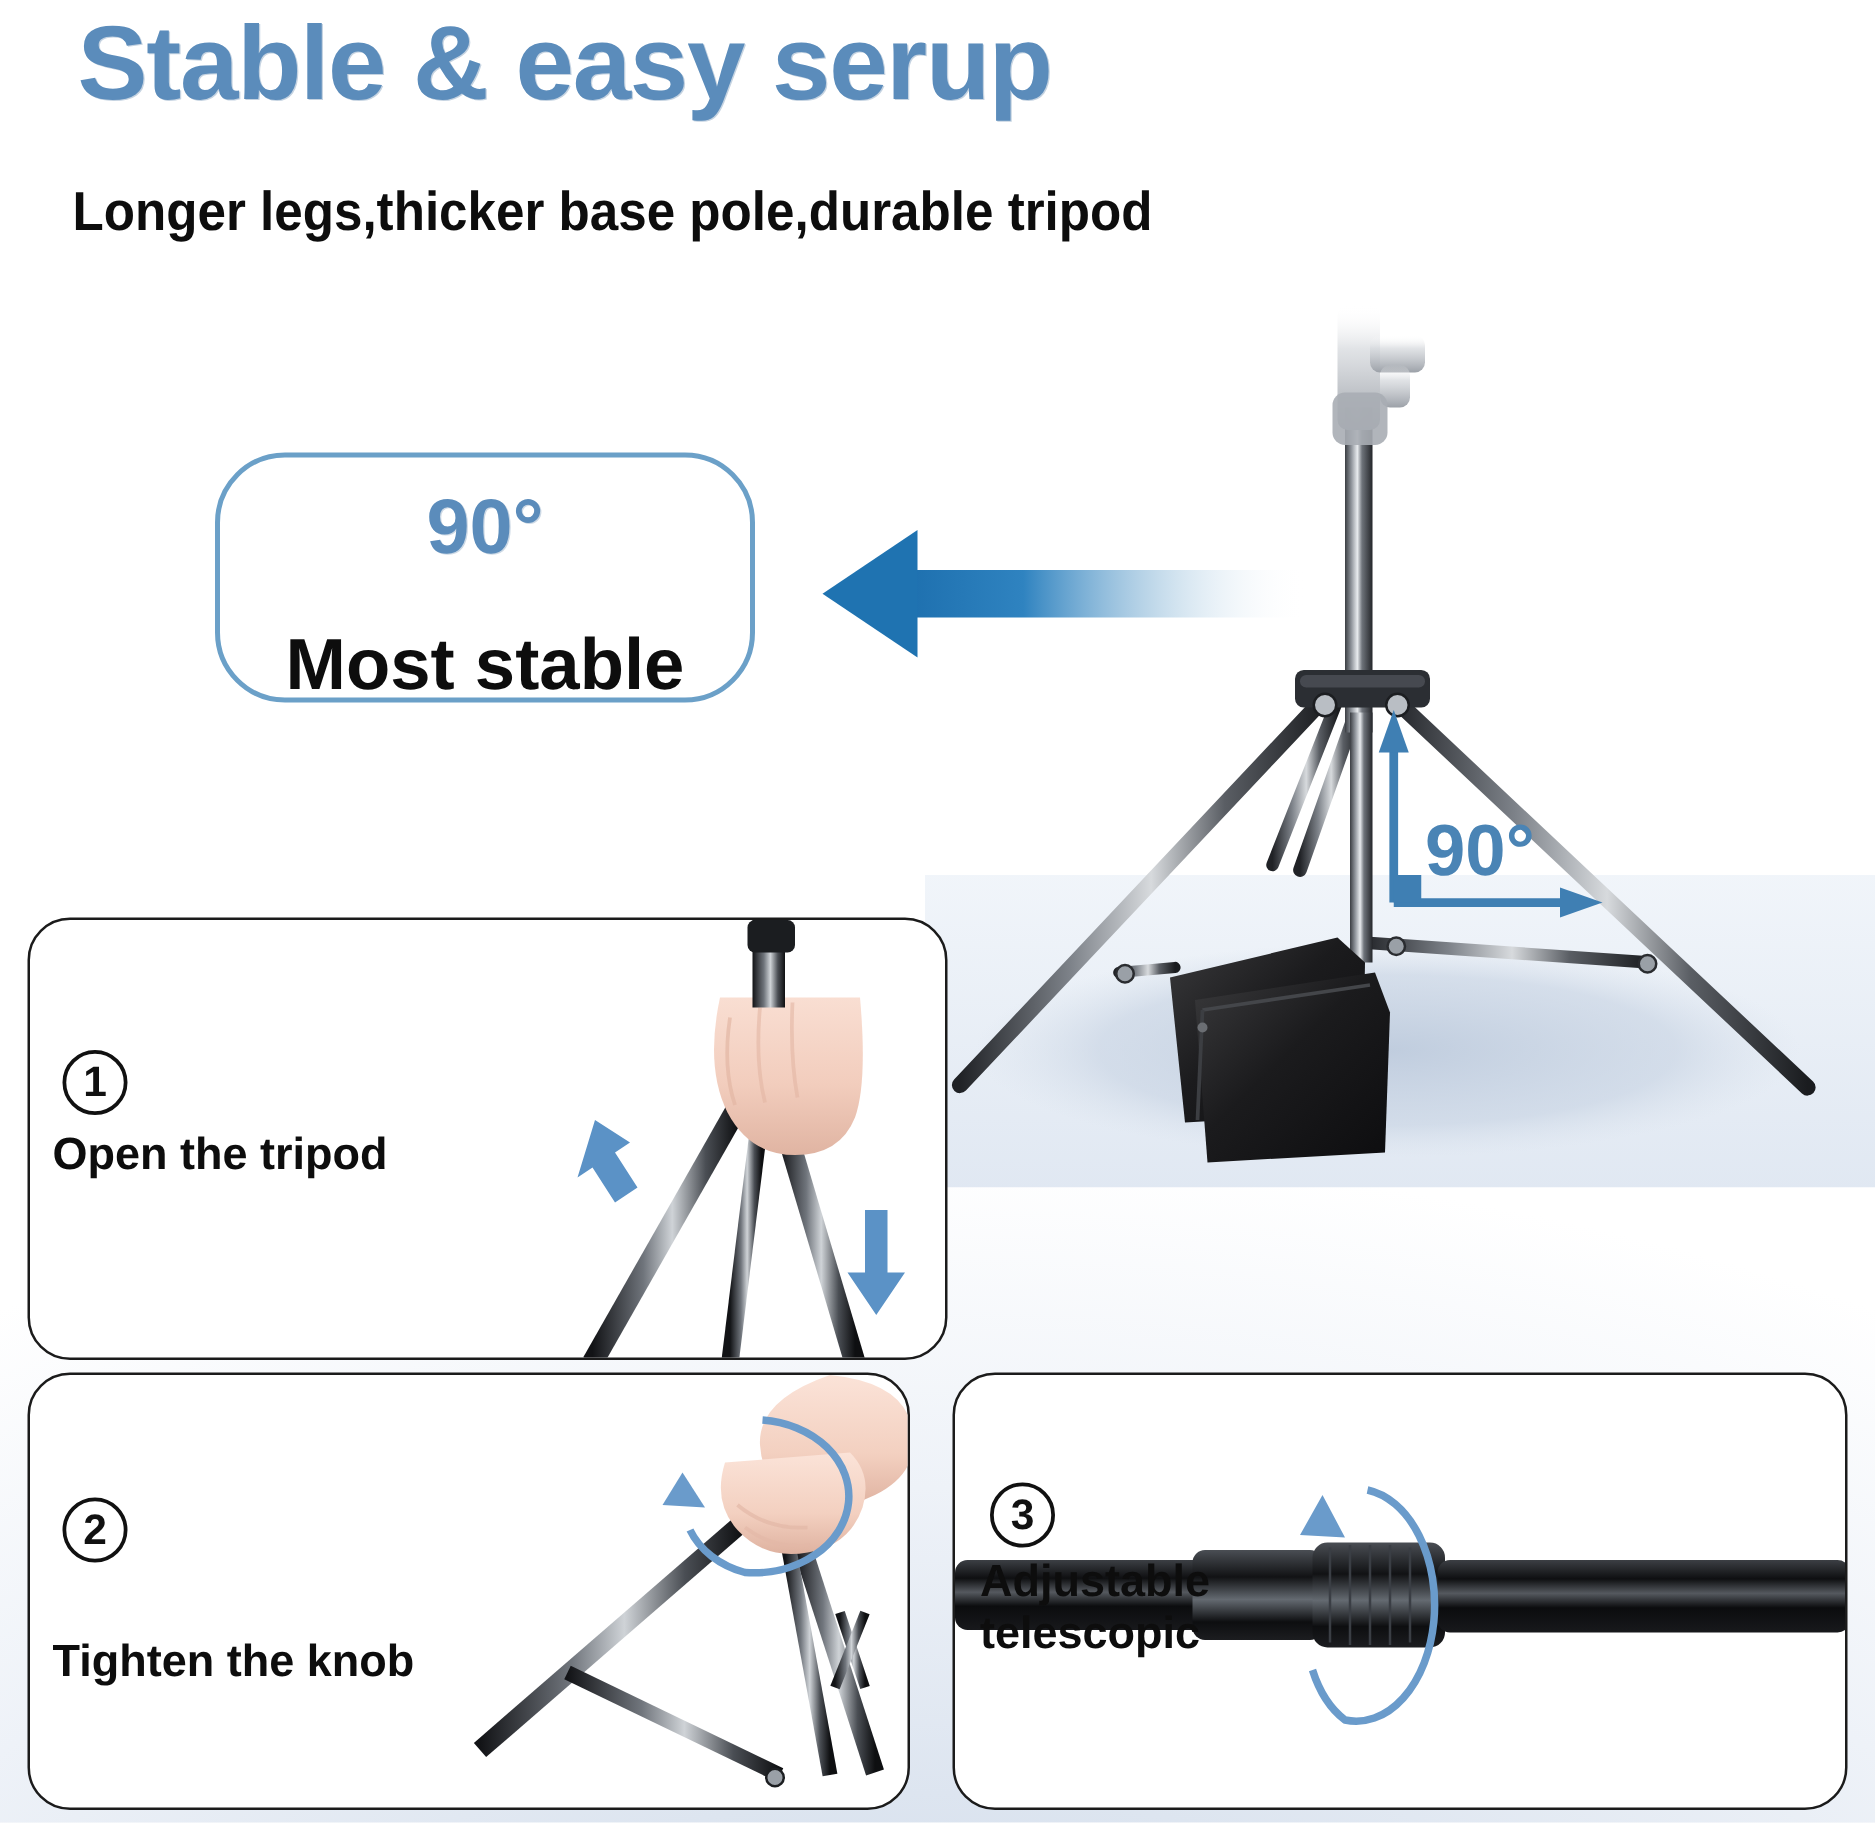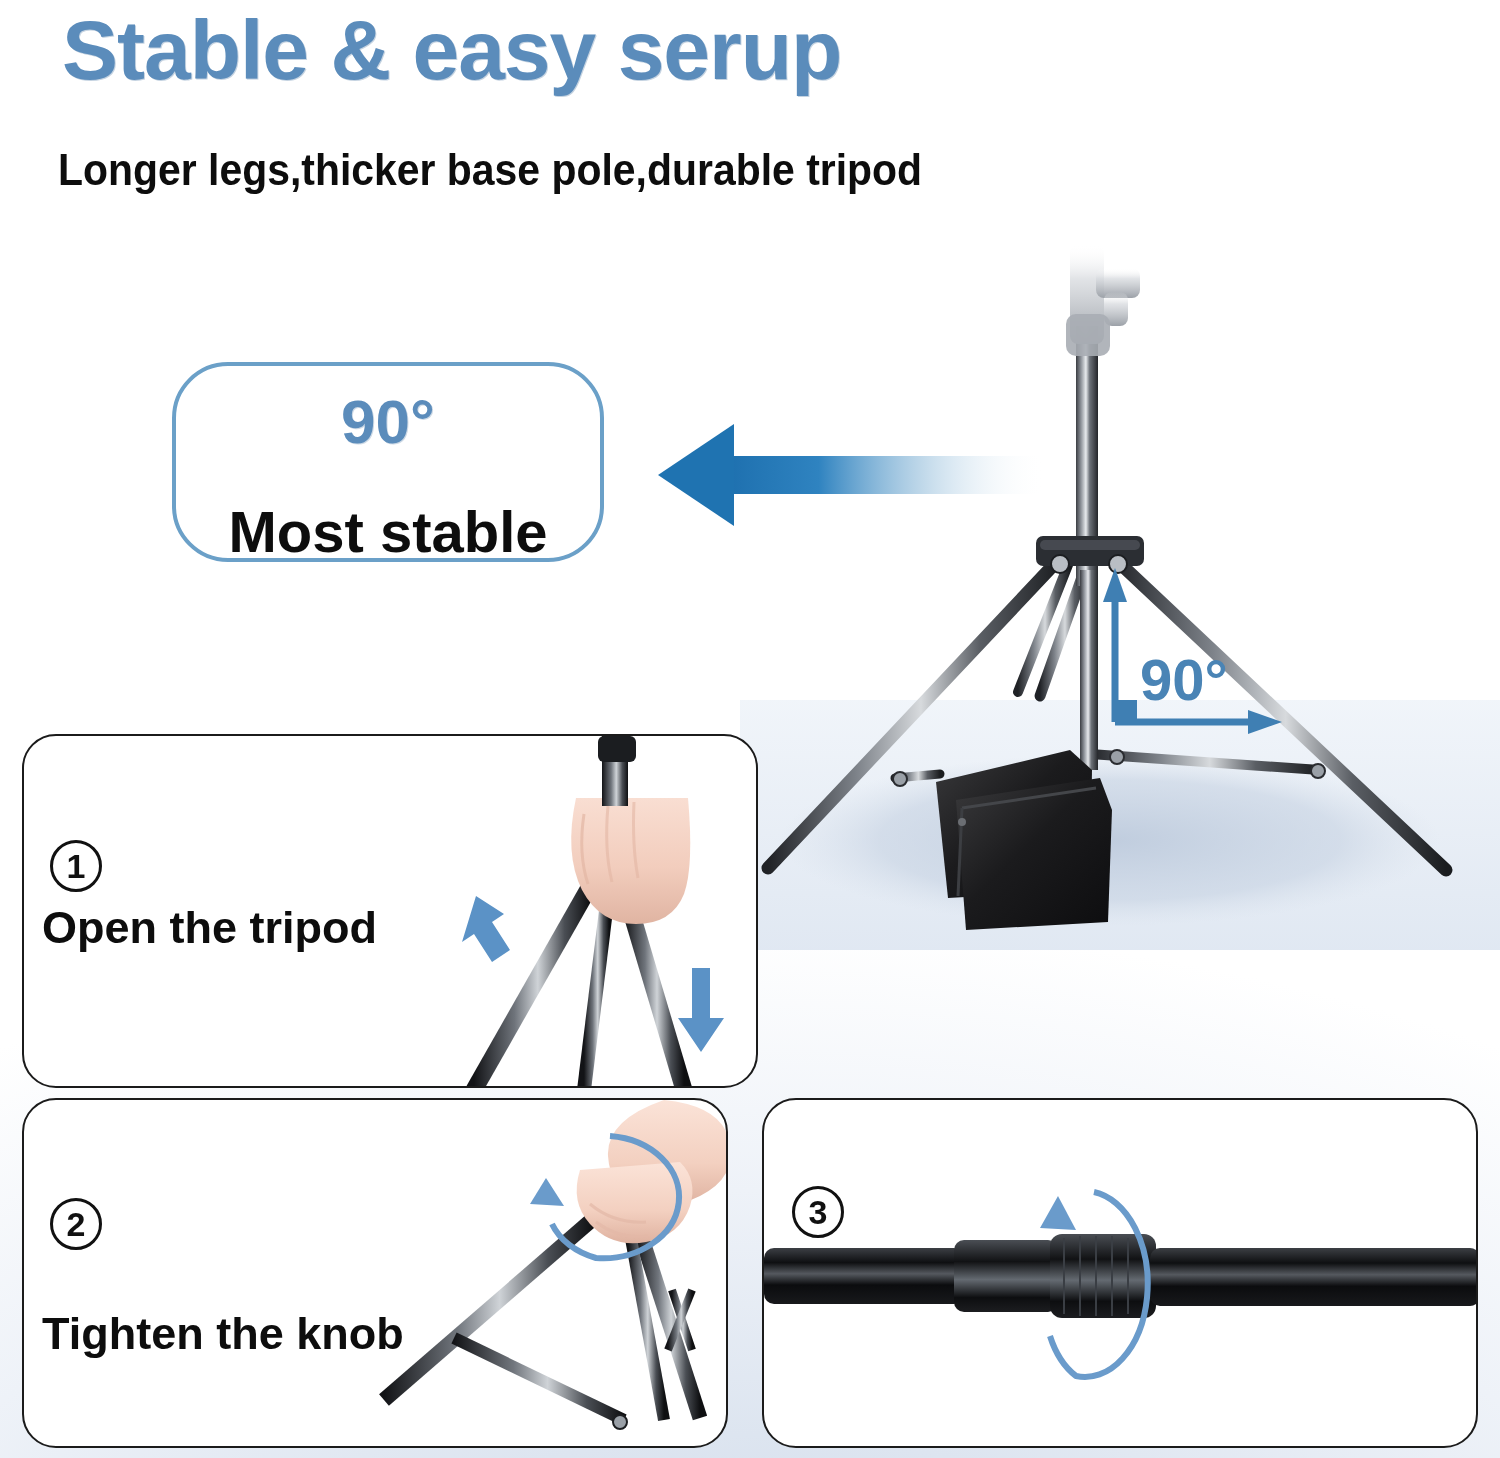--- a/index.html
+++ b/index.html
@@ -64,21 +64,21 @@
   #card-2{left:22px;top:1098px;width:706px;height:350px;}
   #card-3{left:762px;top:1098px;width:716px;height:350px;}
 
   .step-num{
     position:absolute;
     width:52px;height:52px;border:3px solid #111;border-radius:50%;
     display:flex;align-items:center;justify-content:center;
     font-size:34px;font-weight:bold;color:#111;box-sizing:border-box;
   }
   .step-text{
-    position:absolute;font-size:45px;font-weight:bold;color:#0d0d0d;
+    position:absolute;font-size:36px;font-weight:bold;color:#0d0d0d;
     line-height:1.15;white-space:pre-line;
   }
   
   .overlay{position:absolute;left:0;top:0;width:1500px;height:1458px;pointer-events:none;}
   .overlay > *{pointer-events:auto;}
 </style>
 </head>
 <body>
 
 <div id="page">
@@ -325,15 +325,17 @@
   </div>
 
   <div class="overlay">
     <div class="step-num" style="left:50px;top:840px;">1</div>
     <div class="step-text" style="left:42px;top:902px;">Open the tripod</div>
 
     <div class="step-num" style="left:50px;top:1198px;">2</div>
     <div class="step-text" style="left:42px;top:1260px;margin-top:48px;">Tighten the knob</div>
 
     <div class="step-num" style="left:792px;top:1186px;">3</div>
+    <div class="step-text" style="left:784px;top:1244px;">Adjustable
+telescopic</div>
   </div>
 
 </div>
 
 </body></html>

